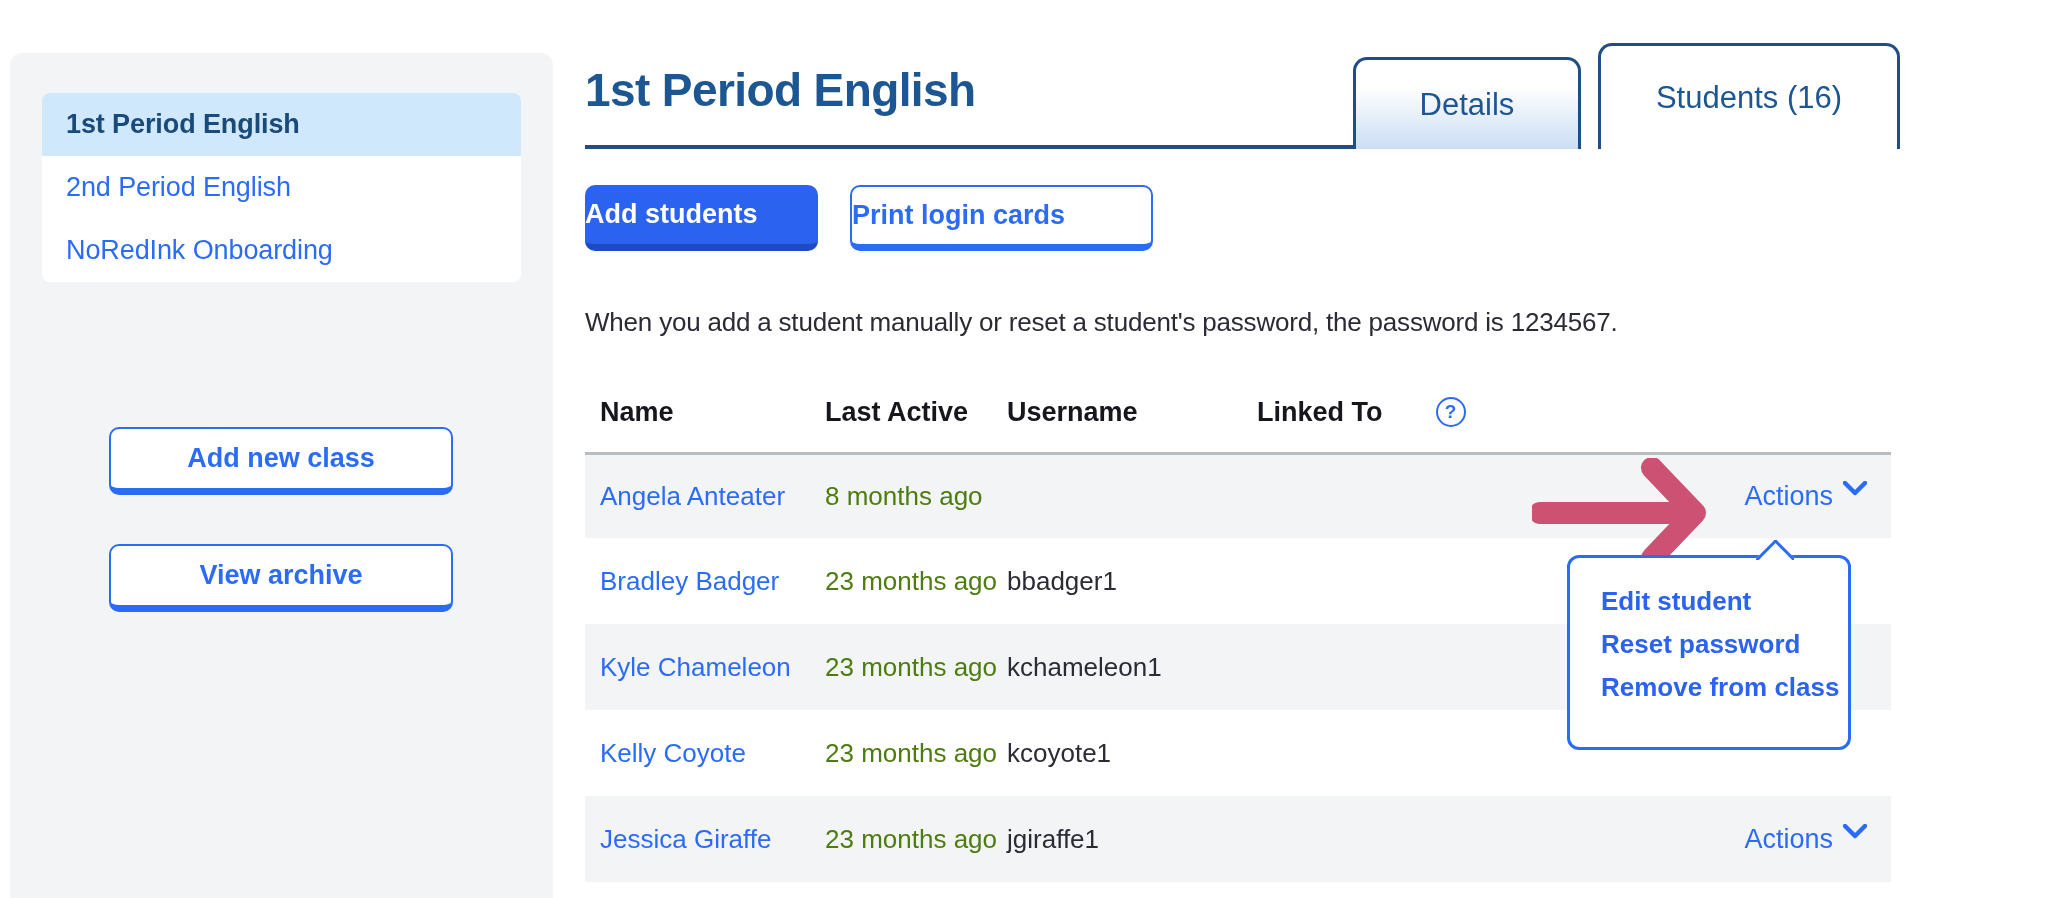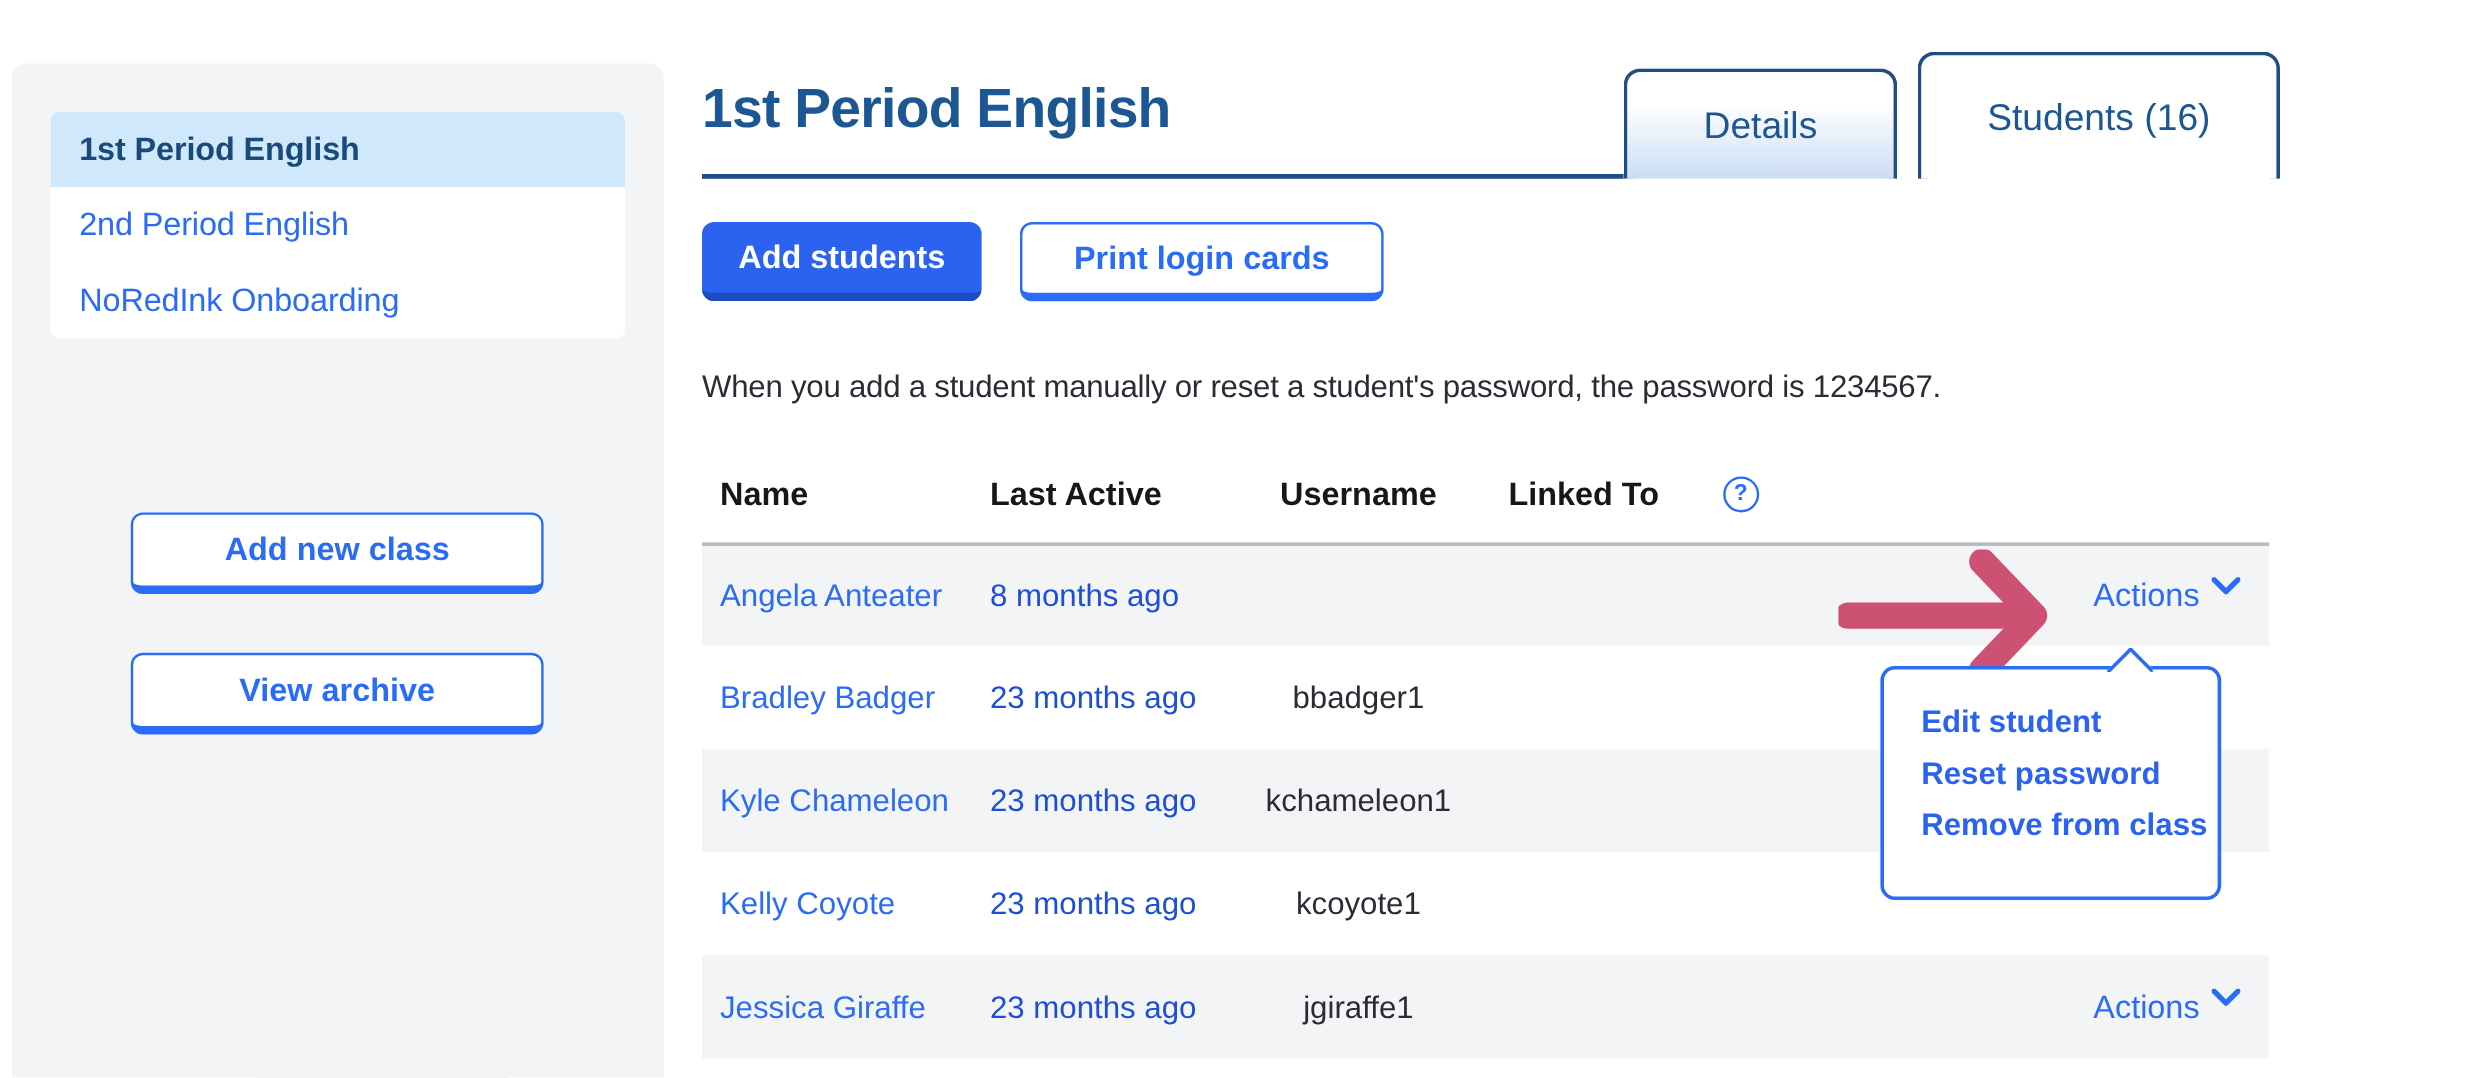--- a/index.html
+++ b/index.html
@@ -90,21 +90,21 @@
     background: #ffffff;
     z-index: 3;
   }
 
   
   .act-btn {
     position: absolute; top: 185px;
     height: 66px;
     border-radius: 10px;
     font-size: 27px; font-weight: bold;
-    display: flex; align-items: center; justify-content: center;
+    display: flex; align-items: center; justify-content: flex-start;
     cursor: pointer;
   }
   #btn-add-students {
     left: 0; width: 233px;
     background: #2B63F0;
     border: none;
     border-bottom: 7px solid #1C4BC4;
     color: #ffffff;
   }
   #btn-print-login-cards {
@@ -127,22 +127,22 @@
     position: relative;
     display: flex; align-items: center;
     height: 86px;
     font-size: 26px;
   }
   .t-head { height: 80px; }
   .t-head .c { font-weight: bold; color: #16161D; font-size: 27px; }
   .t-row.shade { background: #F3F4F5; }
   .t-row.topline { border-top: 3px solid #B9BCC0; }
   .c-name     { width: 240px; padding-left: 15px; color: #2B6CF6; }
-  .c-active   { width: 182px; color: #1d4ed8; }
-  .c-username { width: 250px; color: #2B2B35; text-align: center; }
+  .c-active   { width: 182px; color: #4d7c0f; }
+  .c-username { width: 250px; color: #2B2B35; }
   .c-linked   { flex: 1; color: #16161D; display: flex; align-items: center; gap: 43px; }
   .c-actions  { width: 215px; text-align: right; padding-right: 24px; color: #2B6CF6; }
 
   .help-icon {
     display: inline-flex; align-items: center; justify-content: center;
     width: 30px; height: 30px; margin-left: 10px;
     border: 2px solid #2B6CF6; border-radius: 50%;
     color: #2B6CF6; font-size: 19px; font-weight: bold;
     cursor: pointer;
   }

